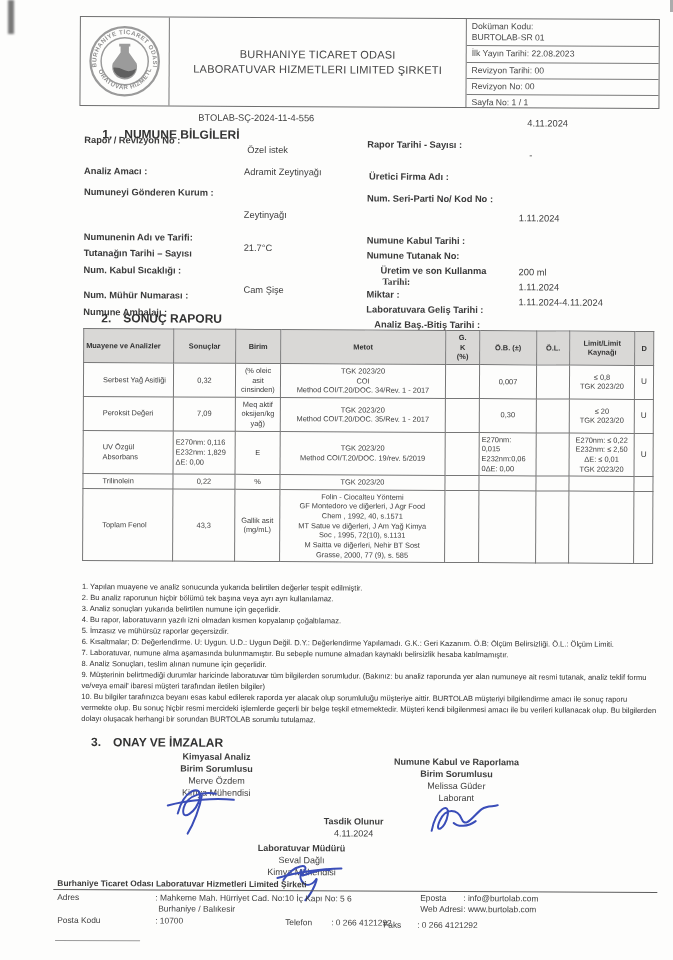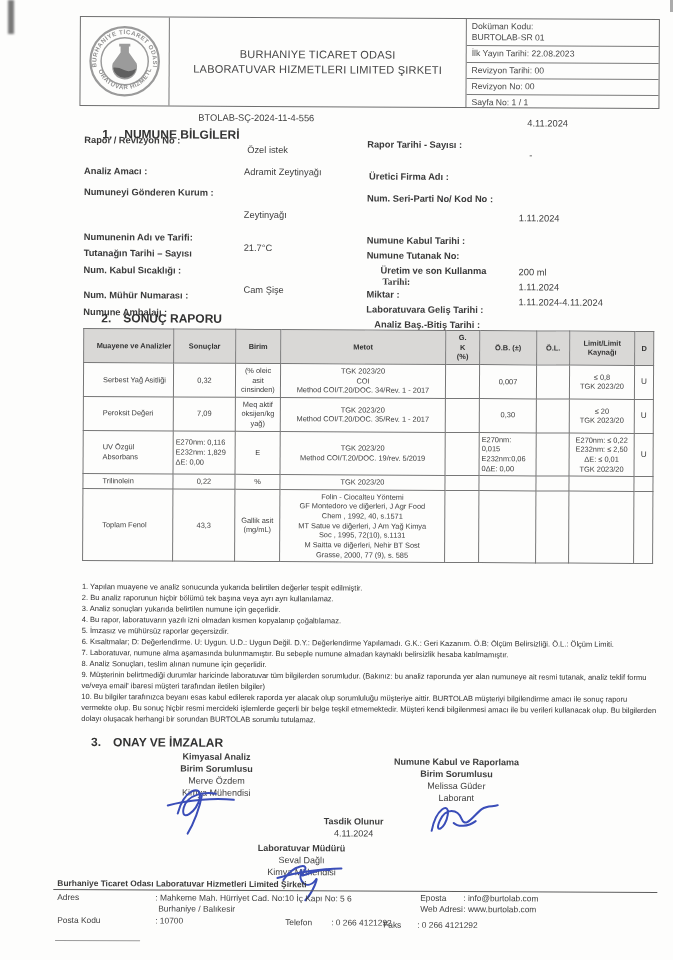--- a/index.html
+++ b/index.html
@@ -27,21 +27,21 @@
   .abs{position:absolute;white-space:nowrap;font-size:9.3px;color:#3e3e3e;}
   .lbl{font-weight:bold;color:#3a3a3a;margin-top:24px;}
   .heading{font-weight:bold;font-size:12px;color:#333;}
   .heading .hnum{display:inline-block;width:22px;}
 
   
   .results{position:absolute;left:85px;top:329px;}
   table{border-collapse:collapse;table-layout:fixed;}
   th,td{border:1px solid #777;font-size:7.4px;line-height:1.3;padding:2px 2px;vertical-align:middle;color:#3c3c3c;overflow:hidden;}
   th{background:#d9d8d6;font-weight:bold;text-align:center;color:#333;}
-  th:first-child{text-align:right;}
+  th:first-child{text-align:left;}
   td{text-align:center;background:#fdfdfc;}
   td.al{text-align:left;}
   td:first-child{text-align:left;padding-left:19px;}
   td:last-child{font-size:8.2px;}
 
   .footnotes{position:absolute;left:85px;top:582px;width:577px;font-size:7.5px;line-height:1.47;color:#303030;}
 
   .sigblock{position:absolute;text-align:center;font-size:9px;line-height:1.35;color:#3d3d3d;}
   .sigblock .b{font-weight:bold;}
   .sig-svg{position:absolute;}

